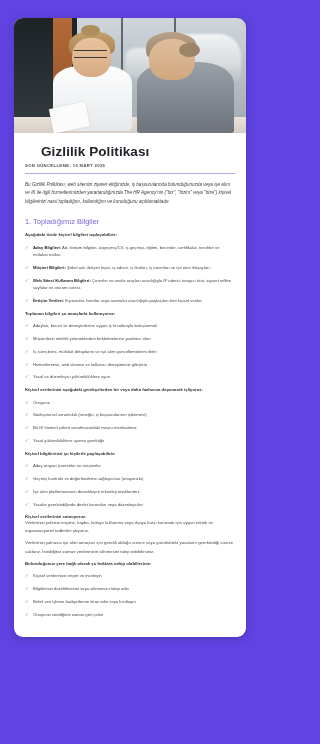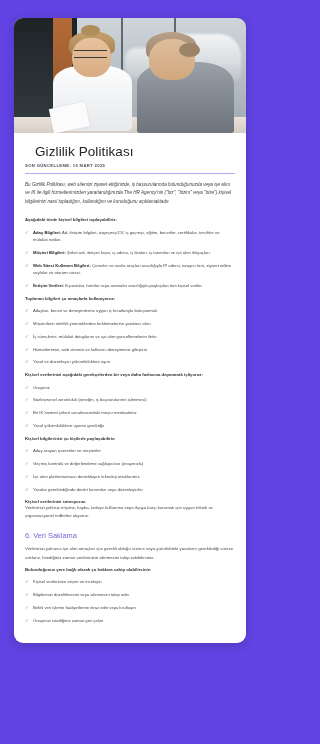--- a/index.html
+++ b/index.html
@@ -150,23 +150,23 @@
     width: 9%; height: 12%;
     background: #9c8468;
     border-radius: 50%;
   }
 
   .body {
     padding: 11px 11px 14px 11px;
   }
   .page-title {
     font-size: 13.5px;
-    font-weight: normal;
+    font-weight: bold;
     color: #22242b;
-    margin: 0 0 4px 10px;
+    margin: 0 0 4px 16px;
     letter-spacing: .1px;
   }
   .updated {
     font-size: 4.2px;
     font-weight: bold;
     letter-spacing: .35px;
     color: #4a4d57;
     margin: 0 0 5px 0;
     text-transform: uppercase;
   }
@@ -259,20 +259,21 @@
       <div class="paper"></div>
     </div>
 
     <div class="body">
       <h1 class="page-title">Gizlilik Politikası</h1>
       <div class="updated">SON GÜNCELLEME: 15 MART 2025</div>
       <div class="rule"></div>
       <p class="intro">Bu Gizlilik Politikası, web sitemizi ziyaret ettiğinizde, iş başvurularında bulunduğunuzda veya işe alım ve IK ile ilgili hizmetlerimizden yararlandığınızda The HR Agency'nin ("biz", "bizim" veya "bize") kişisel bilgilerinizi nasıl topladığını, kullandığını ve koruduğunu açıklamaktadır.</p>
 
       <div id="sections">
+          <h2 class="section">1. Topladığımız Bilgiler</h2>
           <p class="lead">Aşağıdaki türde kişisel bilgileri toplayabiliriz:</p>
           <ul class="checks">
             <li><span class="tick">✓</span><b>Aday Bilgileri:</b> <span>Ad, iletişim bilgileri, özgeçmiş/CV, iş geçmişi, eğitim, beceriler, sertifikalar, tercihler ve mülakat notları.</span></li>
             <li><span class="tick">✓</span><b>Müşteri Bilgileri:</b> <span>Şirket adı, iletişim kişisi, iş adresi, iş ilanları, iş tanımları ve işe alım ihtiyaçları.</span></li>
             <li><span class="tick">✓</span><b>Web Sitesi Kullanım Bilgileri:</b> <span>Çerezler ve analiz araçları aracılığıyla IP adresi, tarayıcı türü, ziyaret edilen sayfalar ve oturum süresi.</span></li>
             <li><span class="tick">✓</span><b>İletişim Verileri:</b> <span>E-postalar, formlar veya aramalar aracılığıyla paylaşılan tüm kişisel veriler.</span></li>
           </ul>
           <p class="lead">Toplanan bilgileri şu amaçlarla kullanıyoruz:</p>
           <ul class="checks">
             <li><span class="tick">✓</span><span>Adayları, beceri ve deneyimlerine uygun iş fırsatlarıyla buluşturmak</span></li>
@@ -290,21 +291,20 @@
           </ul>
           <p class="lead">Kişisel bilgilerinizi şu kişilerle paylaşabiliriz:</p>
           <ul class="checks">
             <li><span class="tick">✓</span><span>Aday arayan işverenler ve müşteriler</span></li>
             <li><span class="tick">✓</span><span>Geçmiş kontrolü ve değerlendirme sağlayıcıları (onayınızla)</span></li>
             <li><span class="tick">✓</span><span>İşe alım platformumuzu destekleyen teknoloji ortaklarımız</span></li>
             <li><span class="tick">✓</span><span>Yasalar gerektirdiğinde devlet kurumları veya düzenleyiciler</span></li>
           </ul>
           <p class="note-bold">Kişisel verilerinizi satmıyoruz.</p>
           <p class="para">Verilerinizi yetkisiz erişime, kayba, kötüye kullanıma veya ifşaya karşı korumak için uygun teknik ve organizasyonel tedbirleri alıyoruz.</p>
-          <h2 class="section">6. Veri Saklama</h2>
           <p class="para">Verilerinizi yalnızca işe alım amaçları için gerekli olduğu sürece veya yürürlükteki yasaların gerektirdiği sürece saklarız. İstediğiniz zaman verilerinizin silinmesini talep edebilirsiniz.</p>
           <p class="lead">Bulunduğunuz yere bağlı olarak şu haklara sahip olabilirsiniz:</p>
           <ul class="checks">
             <li><span class="tick">✓</span><span>Kişisel verilerinize erişim ve inceleyin</span></li>
             <li><span class="tick">✓</span><span>Bilgilerinizi düzeltilmesini veya silinmesini talep edin</span></li>
             <li><span class="tick">✓</span><span>Belirli veri işleme faaliyetlerine itiraz edin veya kısıtlayın</span></li>
             <li><span class="tick">✓</span><span>Onayınızı istediğiniz zaman geri çekin</span></li>
           </ul>
         </div>
 

